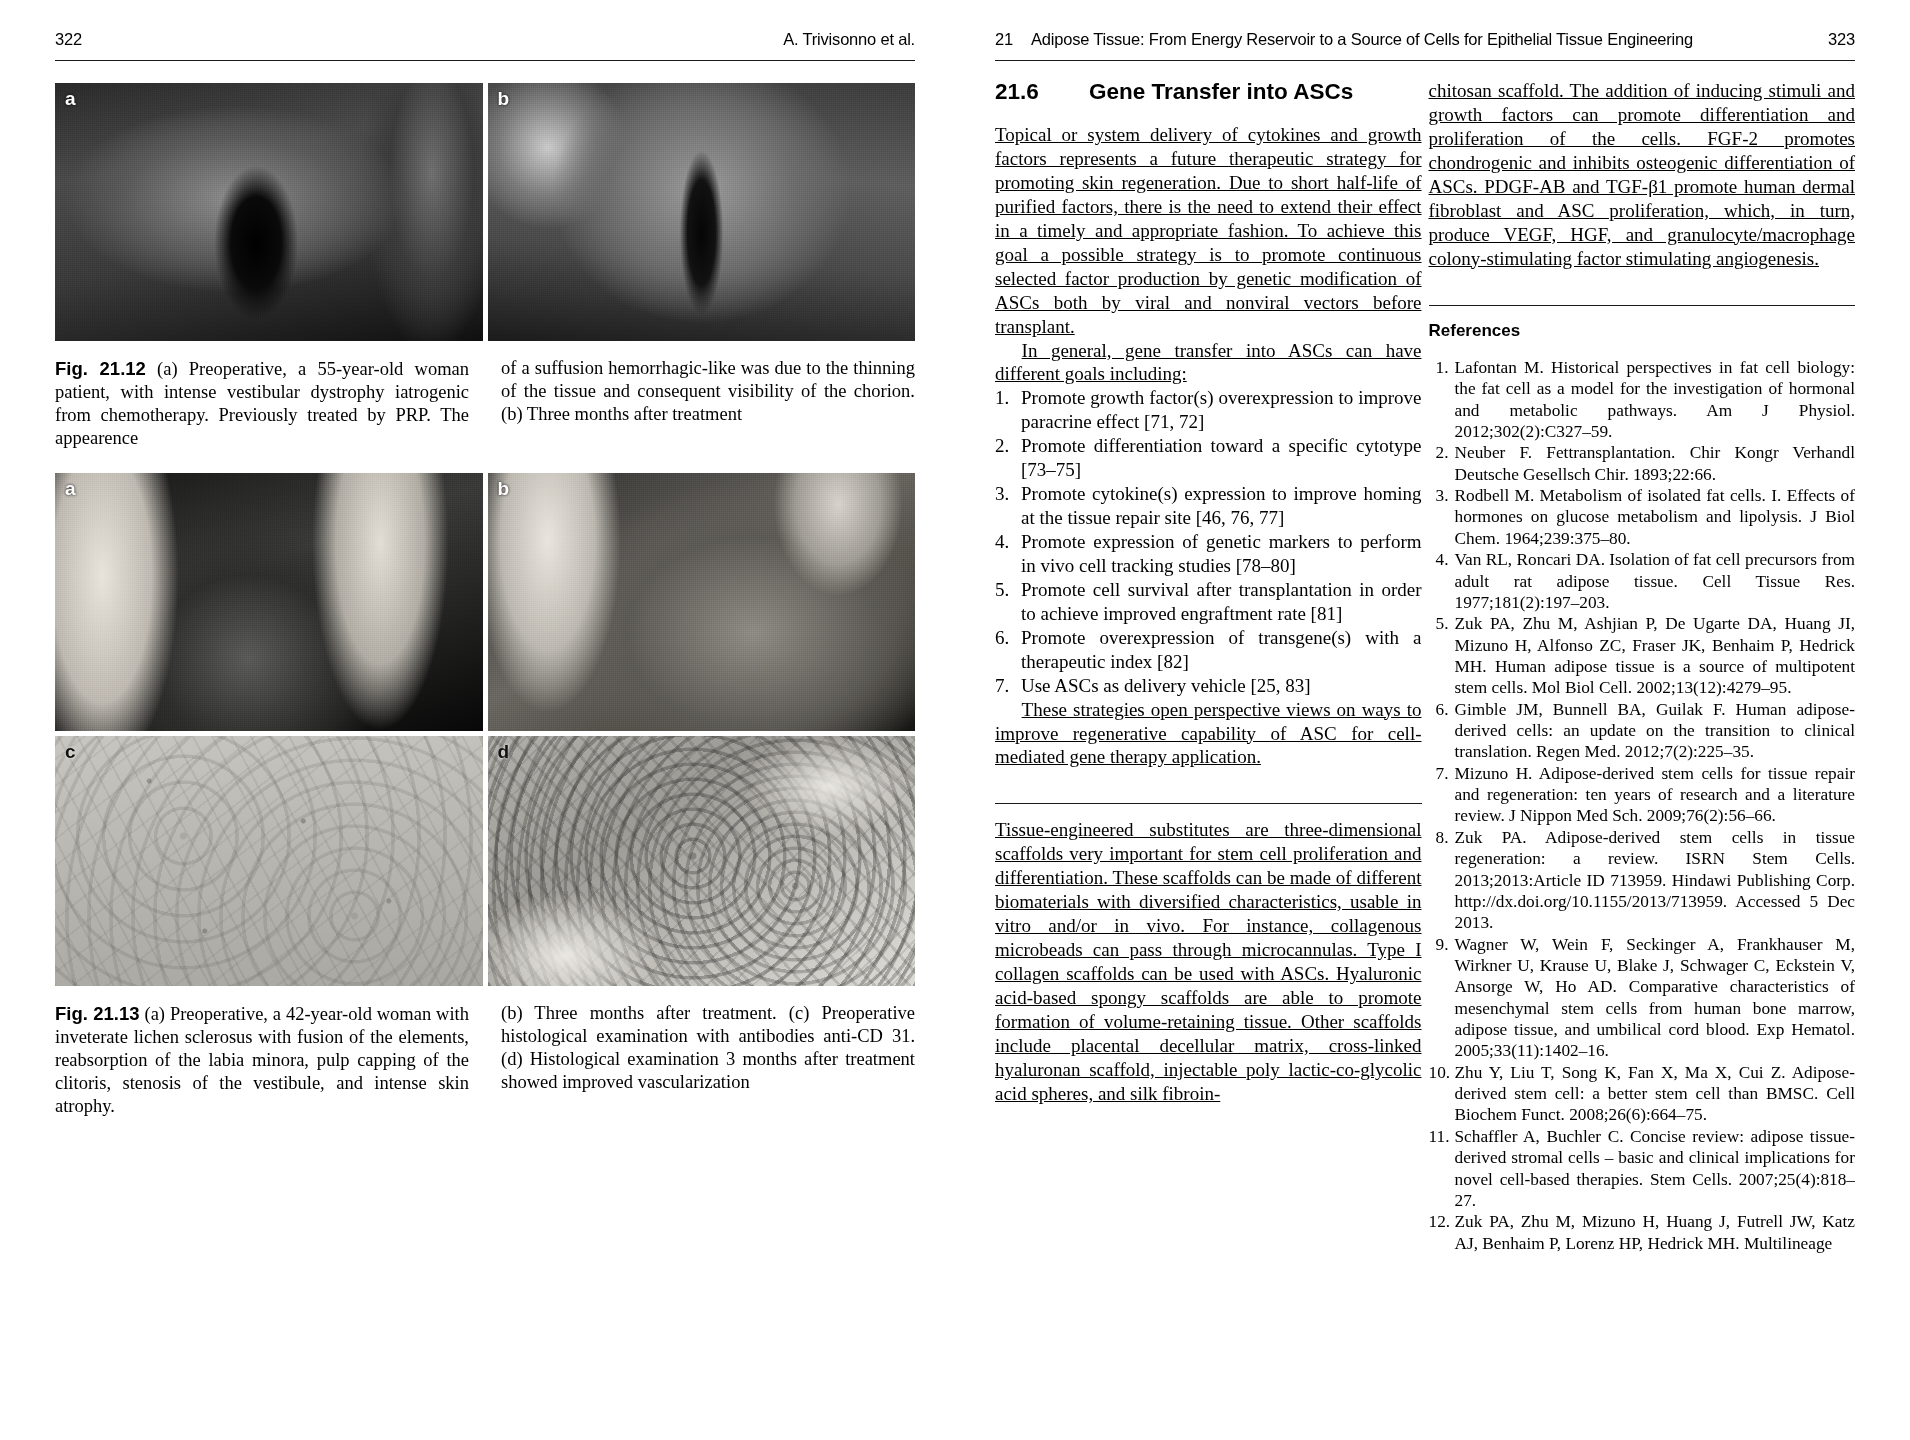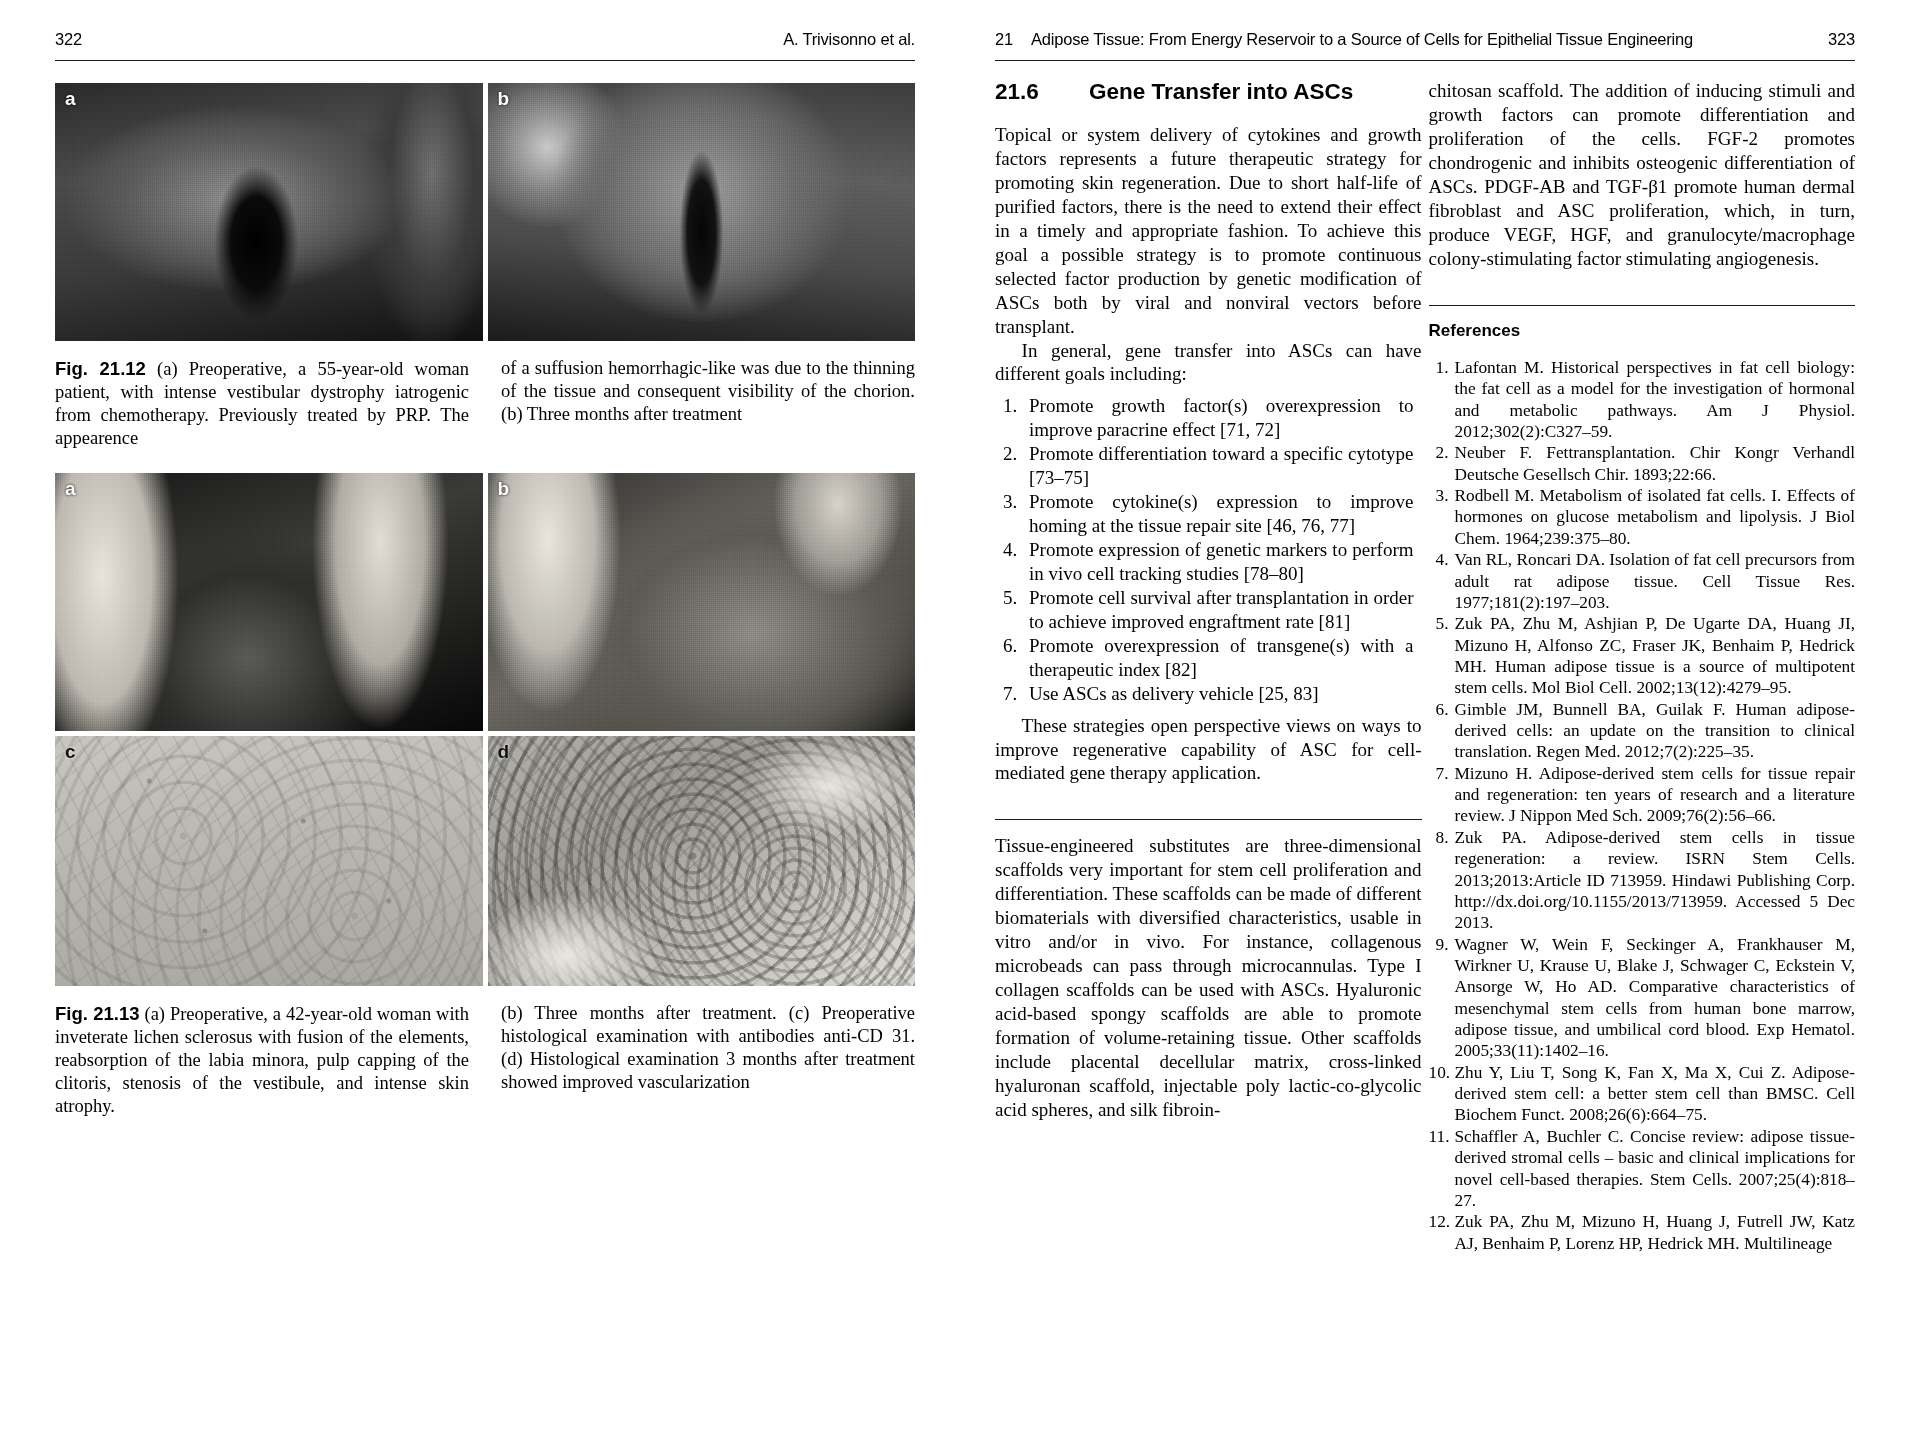--- a/index.html
+++ b/index.html
@@ -164,20 +164,21 @@
     column-gap: 36px;
     margin-top: 18px;
     gap: 7px;
   }
   .col { font-size: 19px; line-height: 1.26; }
   .col p {
     margin: 0;
     text-align: justify;
     hyphens: auto;
     text-indent: 0;
+    text-decoration: underline;
   }
   .col p.indent { text-indent: 1.4em; }
   .sec-head {
     display: flex;
     font-family: "Liberation Sans", sans-serif;
     font-weight: 700;
     font-size: 22.5px;
     line-height: 1.16;
     margin: 0 0 18px 0;
   }
@@ -188,21 +189,21 @@
     border-top: 1.6px solid #1a1a1a;
     margin: 34px 0 14px 0;
   }
   .refs-head {
     font-family: "Liberation Sans", sans-serif;
     font-weight: 700;
     font-size: 17px;
     margin: 0 0 16px 0;
   }
   ol.goals {
-    margin: 8px;
+    margin: 0;
     padding: 0;
     list-style: none;
     counter-reset: goal;
   }
   ol.goals > li {
     counter-increment: goal;
     position: relative;
     padding-left: 26px;
     text-align: justify;
     hyphens: auto;

